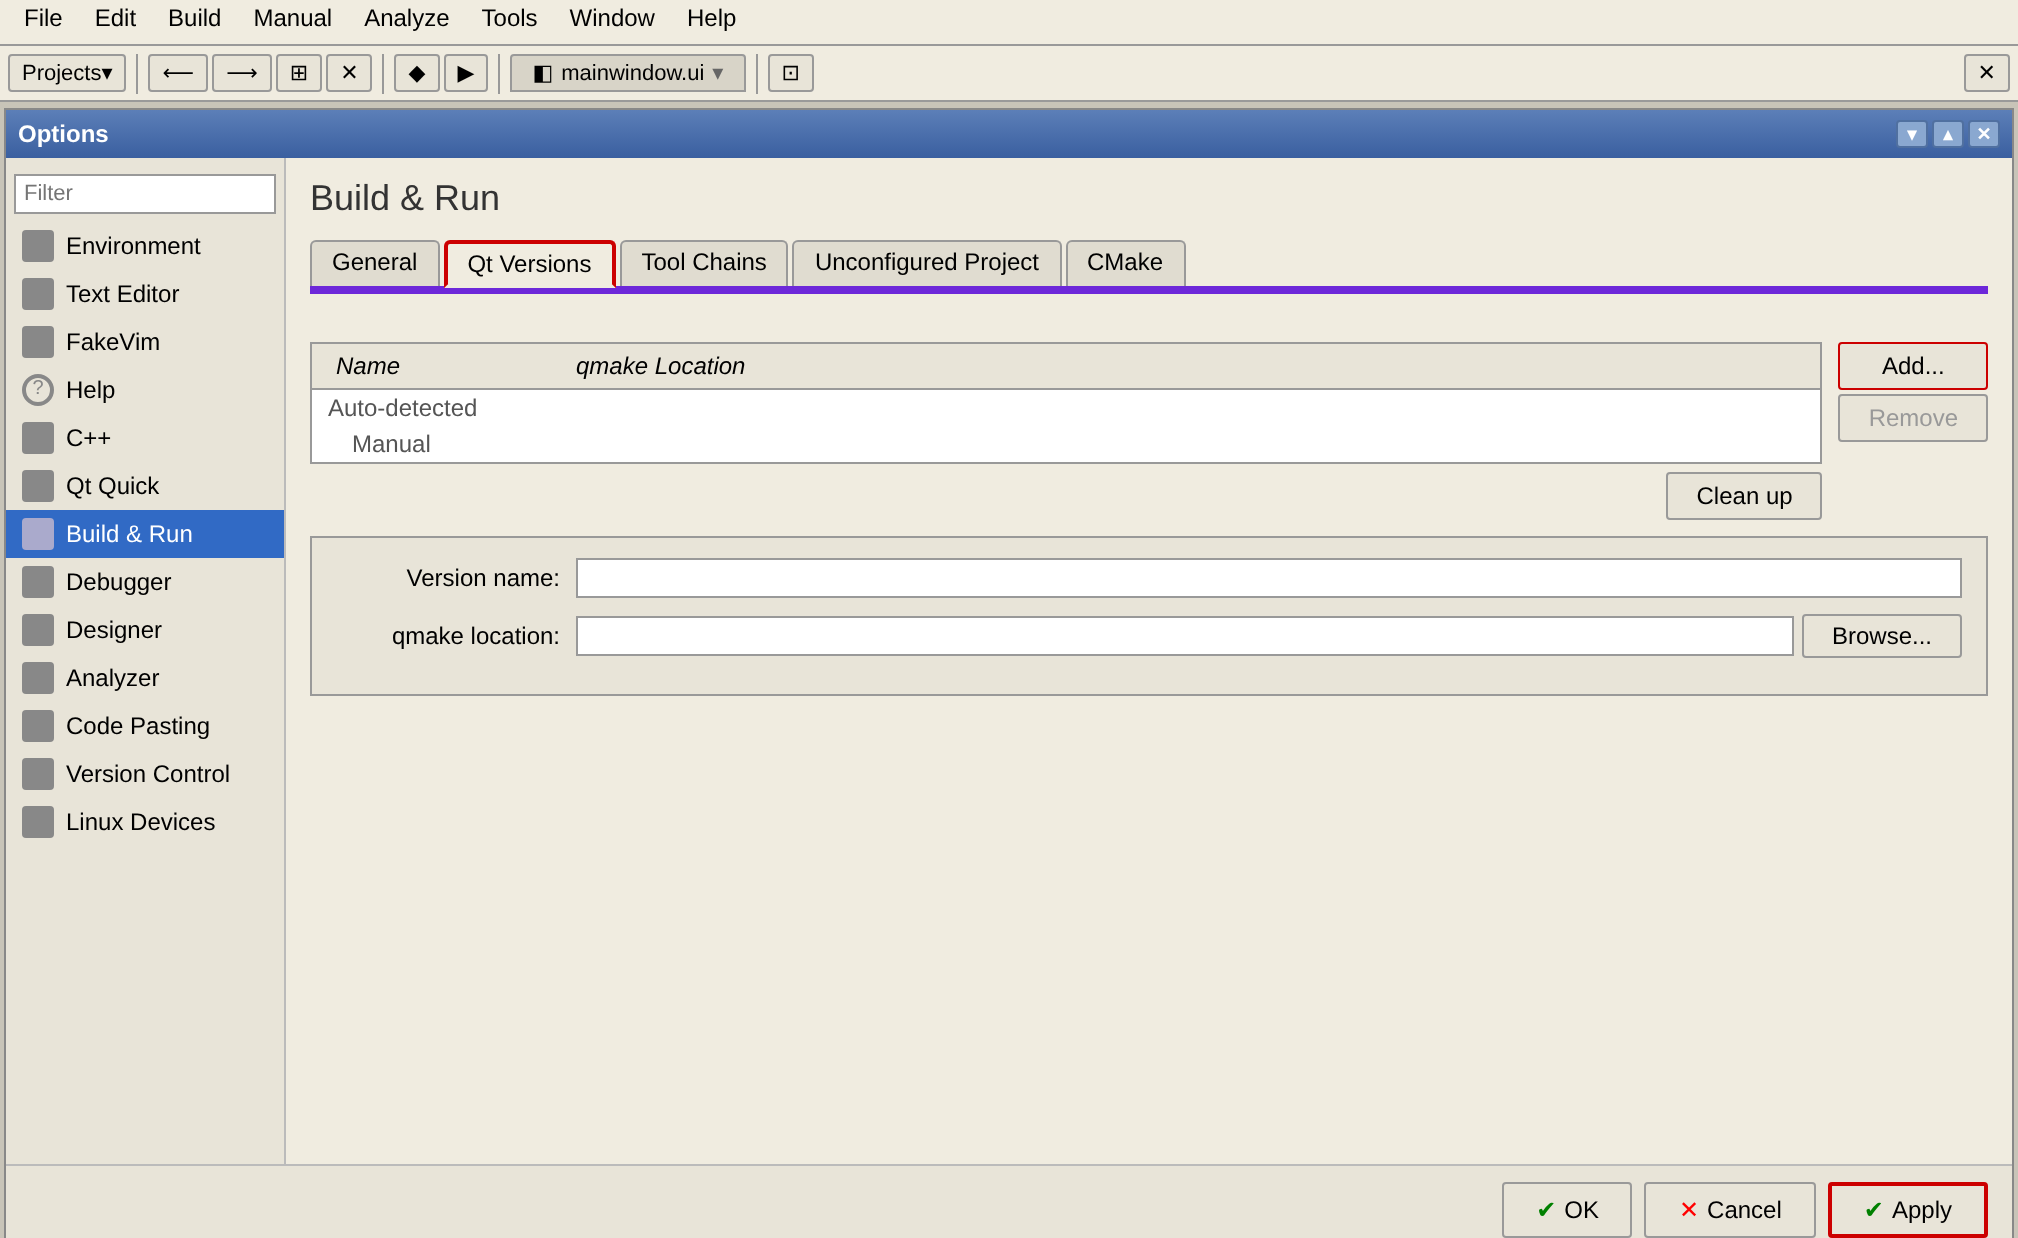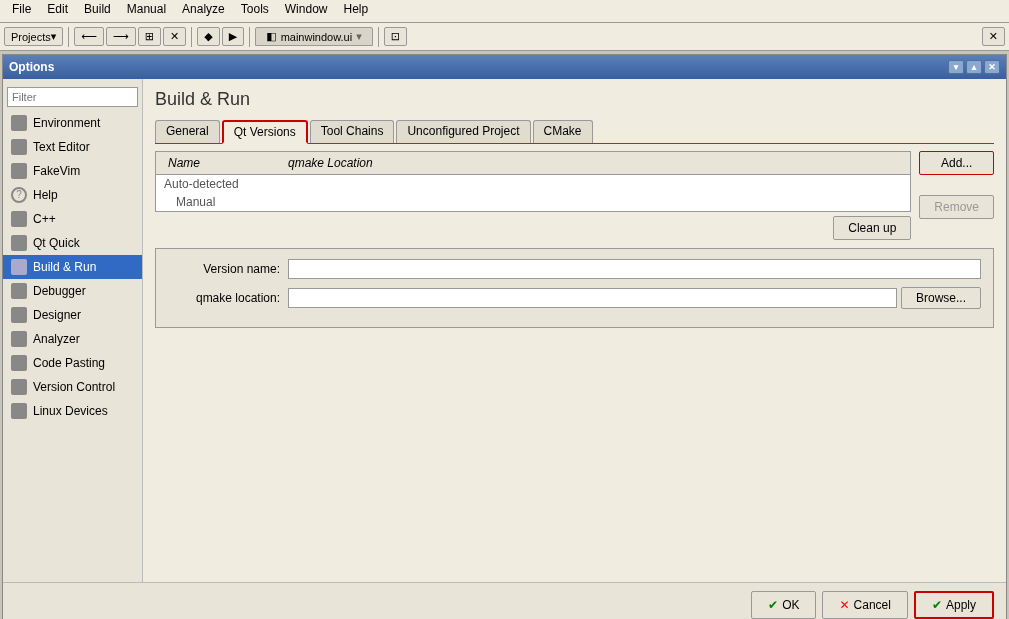--- a/index.html
+++ b/index.html
@@ -132,22 +132,22 @@
     .page-title {
       font-size: 18px;
       font-weight: normal;
       margin-bottom: 10px;
       color: #333;
     }
 
     
     .tab-bar {
       display: flex;
-      border-bottom: 1px solid #6d28d9;
-      margin-bottom: 7px;
+      border-bottom: 4px solid #6d28d9;
+      margin-bottom: 24px;
     }
     .tab {
       padding: 3px 10px;
       border: 1px solid #999;
       border-bottom: none;
       margin-right: 2px;
       cursor: pointer;
       background: #e0dcd0;
       font-size: 12px;
       border-radius: 3px 3px 0 0;
@@ -181,21 +181,21 @@
     .table-indent { padding-left: 20px; }
     .table-area {
       flex: 1;
       border: 1px solid #999;
       background: white;
       overflow-y: auto;
     }
     .action-buttons {
       display: flex;
       flex-direction: column;
-      gap: 20px;
+      gap: 2px;
       padding-top: 0;
     }
     .action-btn {
       padding: 4px 14px;
       border: 1px solid #999;
       background: #e8e4d8;
       cursor: pointer;
       font-size: 12px;
       border-radius: 2px;
       white-space: nowrap;

